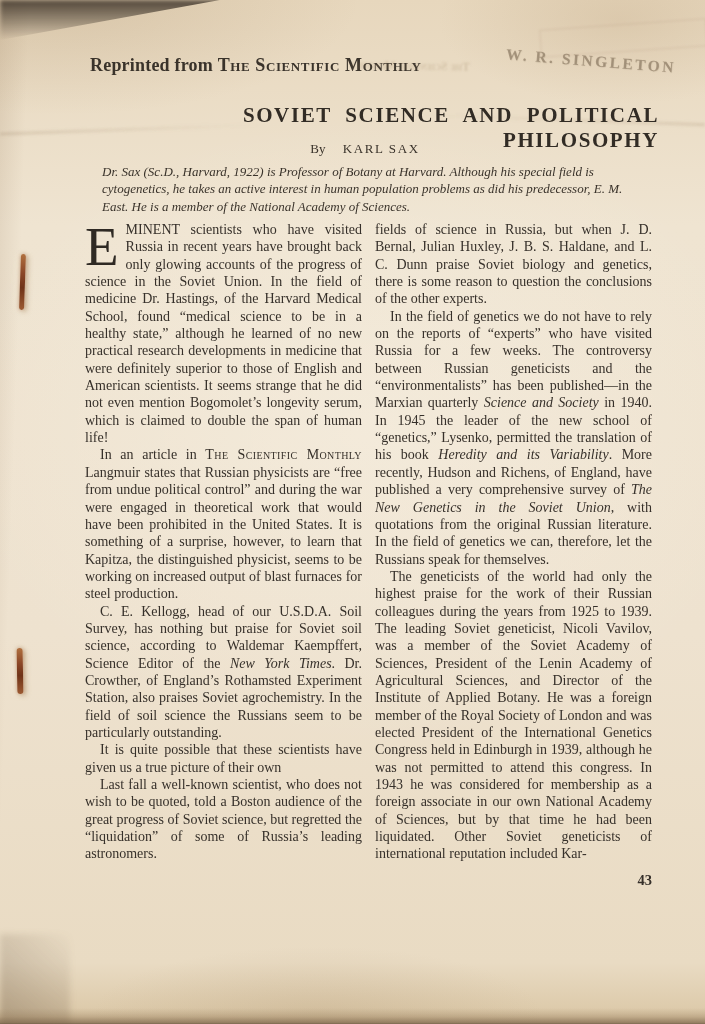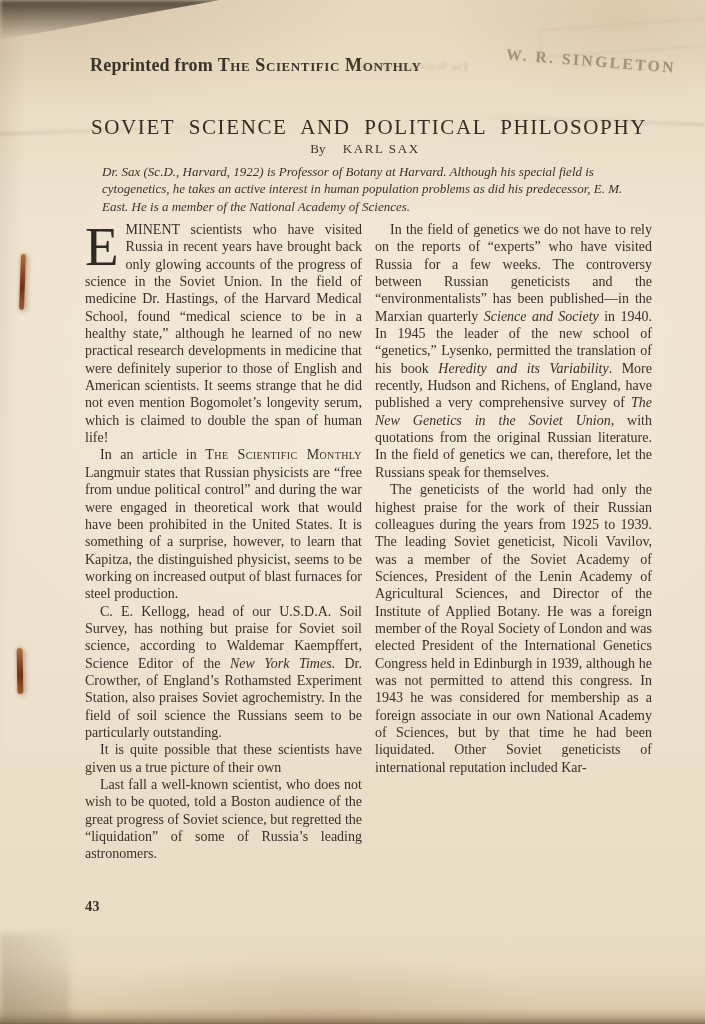--- a/index.html
+++ b/index.html
@@ -83,22 +83,22 @@
     position: absolute; left: 506px; top: 52px;
     font-size: 15.5px; letter-spacing: 2.5px; font-weight: bold;
     color: rgba(128,110,88,0.55);
     transform: rotate(4.5deg);
     text-shadow: 0.5px 0.5px 0.8px rgba(128,110,88,0.25);
     white-space: nowrap;
   }
 
   
   .title {
-    position: absolute; left: 75px; width: 580px; top: 99px; margin: 16px;
-    font-size: 21px; font-weight: normal; text-align: left;
+    position: absolute; left: 75px; width: 580px; top: 99px; margin: 4px;
+    font-size: 21px; font-weight: bold; text-align: right;
     letter-spacing: 1.6px; word-spacing: 7px; color: #322c25;
   }
   .byline {
     position: absolute; left: 75px; width: 580px; top: 141px;
     font-size: 13px; text-align: center; color: #3a332b;
   }
   .byline .author { letter-spacing: 1.6px; margin-left: 14px; }
   .bio {
     position: absolute; left: 102px; width: 528px; top: 163px;
     font-style: italic; font-size: 13px; line-height: 17.4px;
@@ -117,22 +117,22 @@
   }
   .col p { margin: 0; }
   .col p.indent { text-indent: 15px; }
   .sc { font-variant: small-caps; letter-spacing: 0.4px; }
   .it { font-style: italic; }
   .dropcap {
     float: left; font-size: 55px; line-height: 47px;
     padding: 2px 7px 0 0; color: #2f2a24;
   }
   .pageno {
-    position: absolute; left: 85px; width: 567px; top: 898px;
-    text-align: left; font-size: 14.5px; font-weight: bold; color: #36302a;
+    position: absolute; left: 85px; width: 567px; top: 872px;
+    text-align: right; font-size: 14.5px; font-weight: bold; color: #36302a;
   }
 </style>
 </head>
 <body>
 
 <div class="page">
 
   <div class="corner-tl"></div>
   <div class="corner-bl"></div>
   <div class="bottom-edge"></div>
@@ -159,20 +159,21 @@
 
     <div class="col">
       <p><span class="dropcap">E</span><span>MINENT scientists who have visited Russia in recent years have brought back only glowing accounts of the progress of science in the Soviet Union. In the field of medicine Dr. Hastings, of the Harvard Medical School, found “medical science to be in a healthy state,” although he learned of no new practical research developments in medicine that were definitely superior to those of English and American scientists. It seems strange that he did not even mention Bogomolet’s longevity serum, which is claimed to double the span of human life!</span></p>
       <p class="indent"><span>In an article in </span><span class="sc">The Scientific Monthly</span><span> Langmuir states that Russian physicists are “free from undue political control” and during the war were engaged in theoretical work that would have been prohibited in the United States. It is something of a surprise, however, to learn that Kapitza, the distinguished physicist, seems to be working on increased output of blast furnaces for steel production.</span></p>
       <p class="indent"><span>C. E. Kellogg, head of our U.S.D.A. Soil Survey, has nothing but praise for Soviet soil science, according to Waldemar Kaempffert, Science Editor of the </span><span class="it">New York Times</span><span>. Dr. Crowther, of England’s Rothamsted Experiment Station, also praises Soviet agrochemistry. In the field of soil science the Russians seem to be particularly outstanding.</span></p>
       <p class="indent"><span>It is quite possible that these scientists have given us a true picture of their own</span></p>
       <p class="indent"><span>Last fall a well-known scientist, who does not wish to be quoted, told a Boston audience of the great progress of Soviet science, but regretted the “liquidation” of some of Russia’s leading astronomers.</span></p>
     </div>
 
     <div class="col">
+      <p><span>fields of science in Russia, but when J. D. Bernal, Julian Huxley, J. B. S. Haldane, and L. C. Dunn praise Soviet biology and genetics, there is some reason to question the conclusions of the other experts.</span></p>
       <p class="indent"><span>In the field of genetics we do not have to rely on the reports of “experts” who have visited Russia for a few weeks. The controversy between Russian geneticists and the “environmentalists” has been published—in the Marxian quarterly </span><span class="it">Science and Society</span><span> in 1940. In 1945 the leader of the new school of “genetics,” Lysenko, permitted the translation of his book </span><span class="it">Heredity and its Variability</span><span>. More recently, Hudson and Richens, of England, have published a very comprehensive survey of </span><span class="it">The New Genetics in the Soviet Union</span><span>, with quotations from the original Russian literature. In the field of genetics we can, therefore, let the Russians speak for themselves.</span></p>
       <p class="indent"><span>The geneticists of the world had only the highest praise for the work of their Russian colleagues during the years from 1925 to 1939. The leading Soviet geneticist, Nicoli Vavilov, was a member of the Soviet Academy of Sciences, President of the Lenin Academy of Agricultural Sciences, and Director of the Institute of Applied Botany. He was a foreign member of the Royal Society of London and was elected President of the International Genetics Congress held in Edinburgh in 1939, although he was not permitted to attend this congress. In 1943 he was considered for membership as a foreign associate in our own National Academy of Sciences, but by that time he had been liquidated. Other Soviet geneticists of international reputation included Kar-</span></p>
     </div>
 
   </div>
 
   <div class="pageno">43</div>
 
 </div>
 

